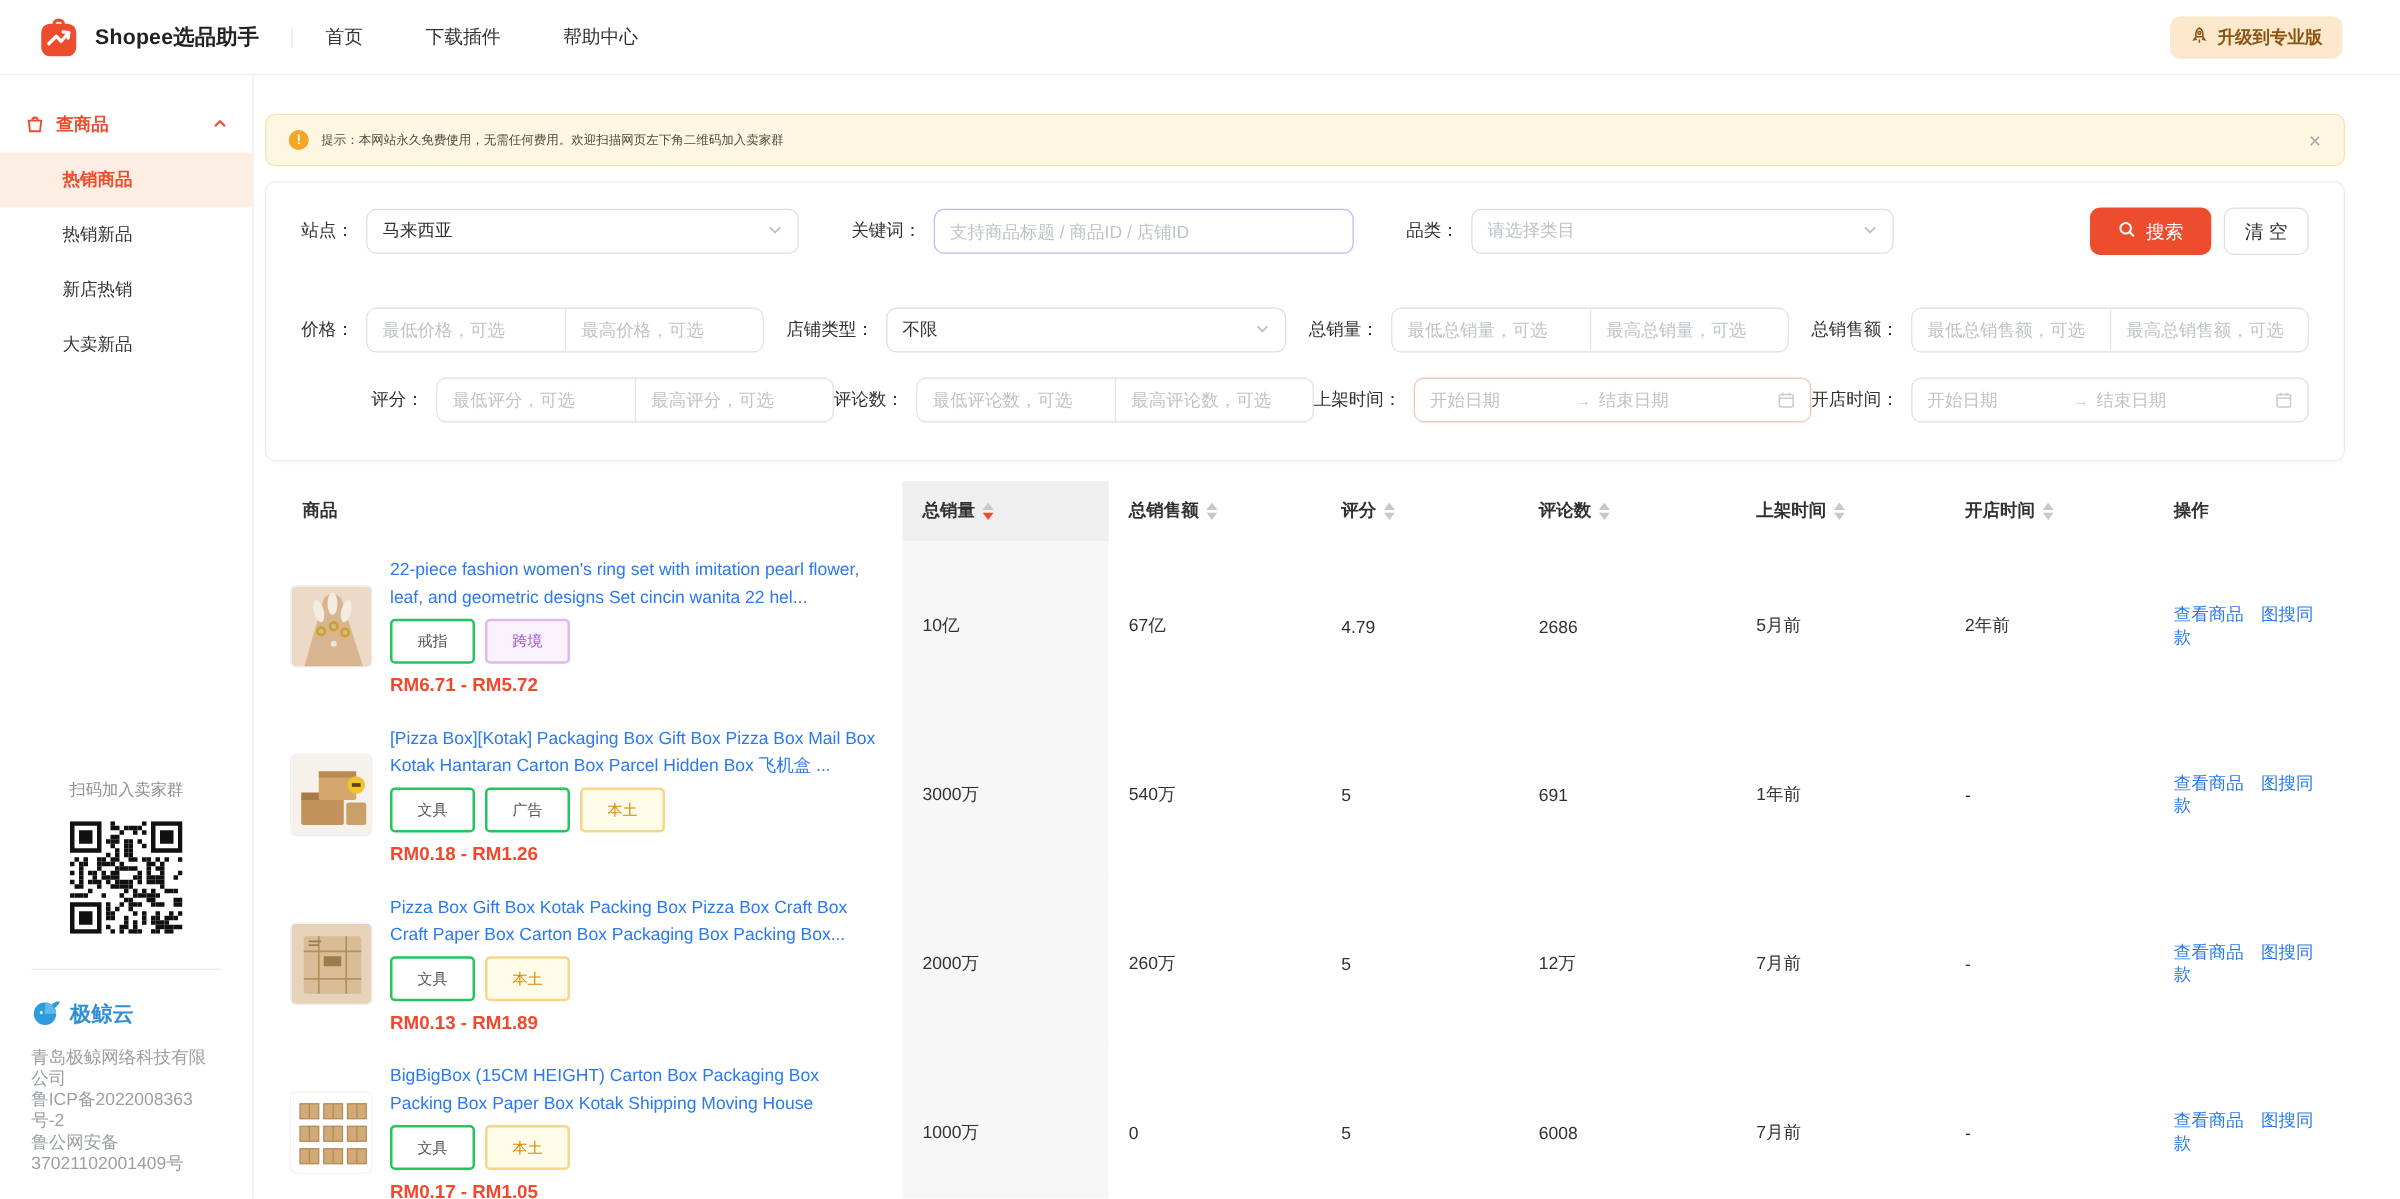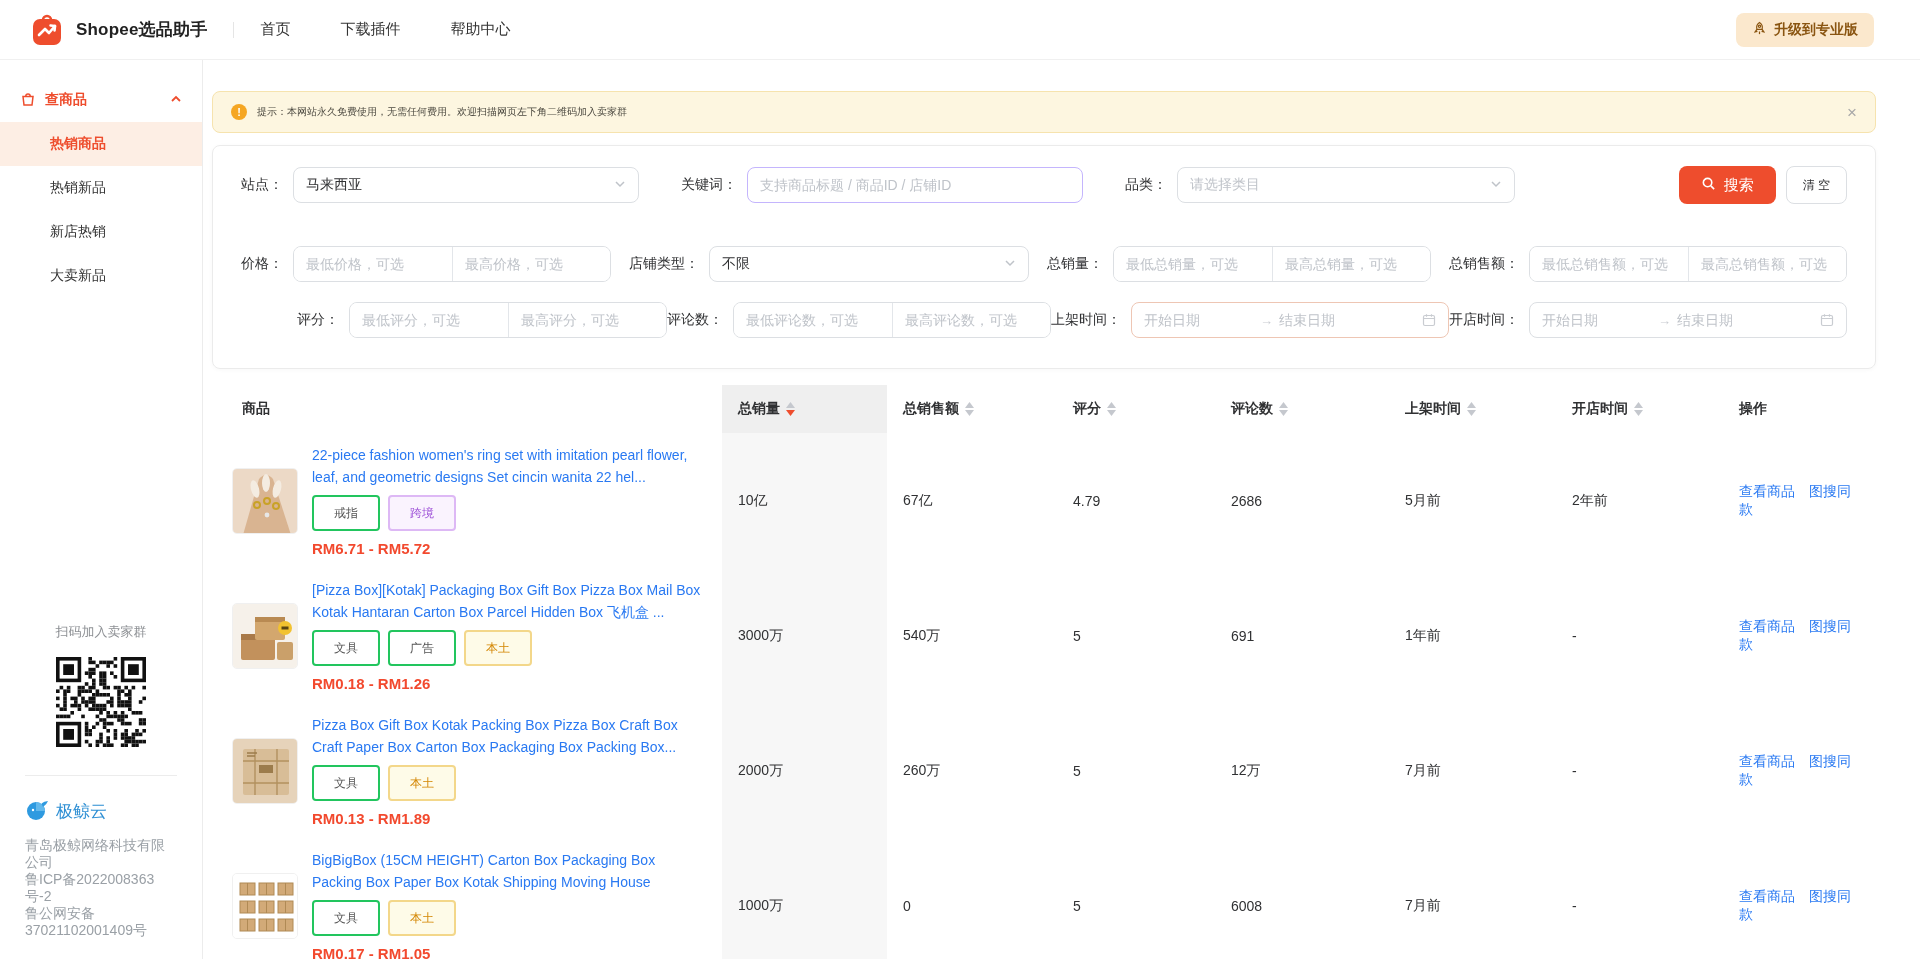--- a/index.html
+++ b/index.html
@@ -31,21 +31,21 @@
   .side-section .lbl { margin-left:9px; flex:1; }
   .menu-item { height:44px; display:flex; align-items:center; padding-left:50px;
     color:#333; cursor:pointer; }
   .menu-item.active { background:#fdeee4; color:#ee4d2d; font-weight:600; }
   .side-bottom { margin-top:auto; text-align:center; }
   .qr-caption { color:#8d9094; font-size:13px; margin-bottom:16px; }
   .qr-box { width:90px; height:90px; margin:0 auto 28px; }
   .side-divider { height:1px; background:#ececec; margin:0 25px 22px; }
   .side-footer { text-align:left; padding:0 25px 20px; }
   .footer-brand { display:flex; align-items:center; gap:7px; margin-bottom:12px; }
-  .footer-brand .nm { color:#2e8fd4; font-size:17px; font-weight:normal; }
+  .footer-brand .nm { color:#2e8fd4; font-size:17px; font-weight:bold; }
   .side-footer p { color:#9aa0a6; font-size:14px; line-height:17px; }
 
   
   .notice { height:42px; background:#fdf6e0; border:1px solid #f6e3ae; border-radius:8px;
     display:flex; align-items:center; padding:0 18px; margin-bottom:12px; }
   .warn-ic { width:16px; height:16px; border-radius:50%; background:#f5a623; color:#fff;
     font-size:11px; font-weight:bold; display:flex; align-items:center; justify-content:center;
     margin-right:10px; flex:0 0 auto; }
   .notice-text { color:#4d4a41; font-size:10px; }
   .notice-close { margin-left:auto; color:#a8a8a8; font-size:17px; line-height:1;
@@ -78,21 +78,21 @@
     display:flex; align-items:center; padding:0 12px; background:#fff; }
   .daterange.hl { border-color:#eec6b4; }
   .daterange input { border:none; outline:none; width:110px; }
   .dr-arrow { color:#c9ccd1; margin:0 6px; font-size:13px; }
   .dr-cal { margin-left:auto; display:flex; }
   .btns { margin-left:auto; display:flex; gap:10px; }
   .search-btn { height:38px; padding:0 22px; background:#ee4d2d; color:#fff; border:none;
     border-radius:8px; font-size:15px; display:flex; align-items:center; gap:8px;
     cursor:pointer; font-family:inherit; }
   .clear-btn { height:38px; padding:0 16px; background:#fff; border:1px solid #dcdfe3;
-    border-radius:8px; font-size:12px; color:#303133; cursor:pointer; font-family:inherit; }
+    border-radius:8px; font-size:15px; color:#303133; cursor:pointer; font-family:inherit; }
 
   
   .thead { display:flex; align-items:center; height:48px; margin-top:16px; font-weight:600; }
   .trow { display:flex; align-items:center; height:135px; }
   .cell { padding:0 16px; }
   .c-product { width:510px; flex:0 0 auto; padding-left:20px; }
   .c-sales   { width:165px; flex:0 0 auto; }
   .c-revenue { width:170px; flex:0 0 auto; }
   .c-rating  { width:158px; flex:0 0 auto; }
   .c-reviews { width:174px; flex:0 0 auto; }

